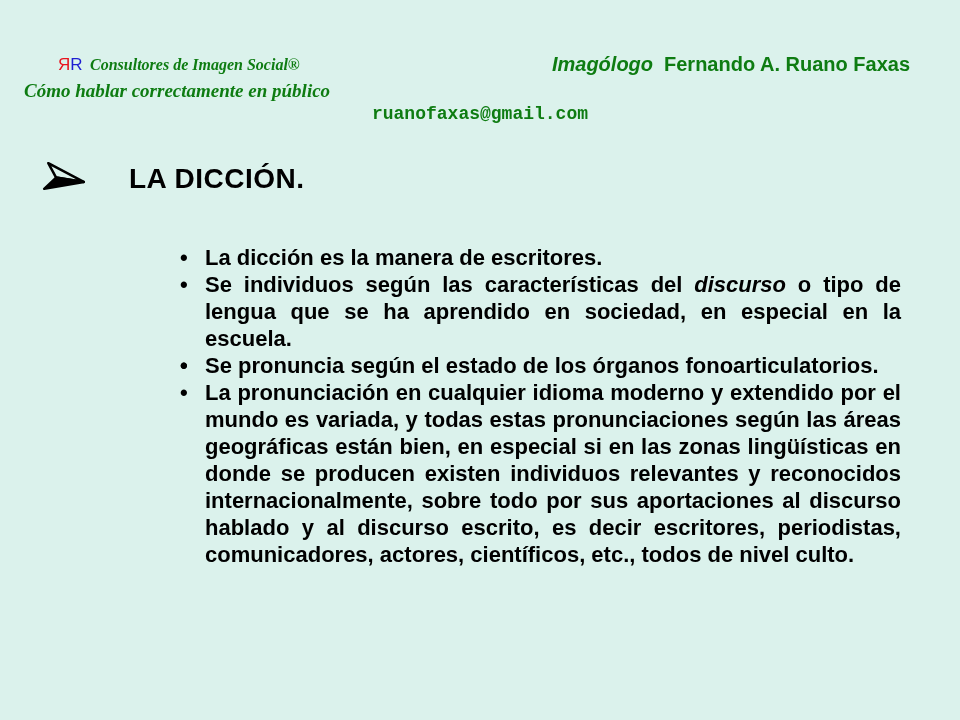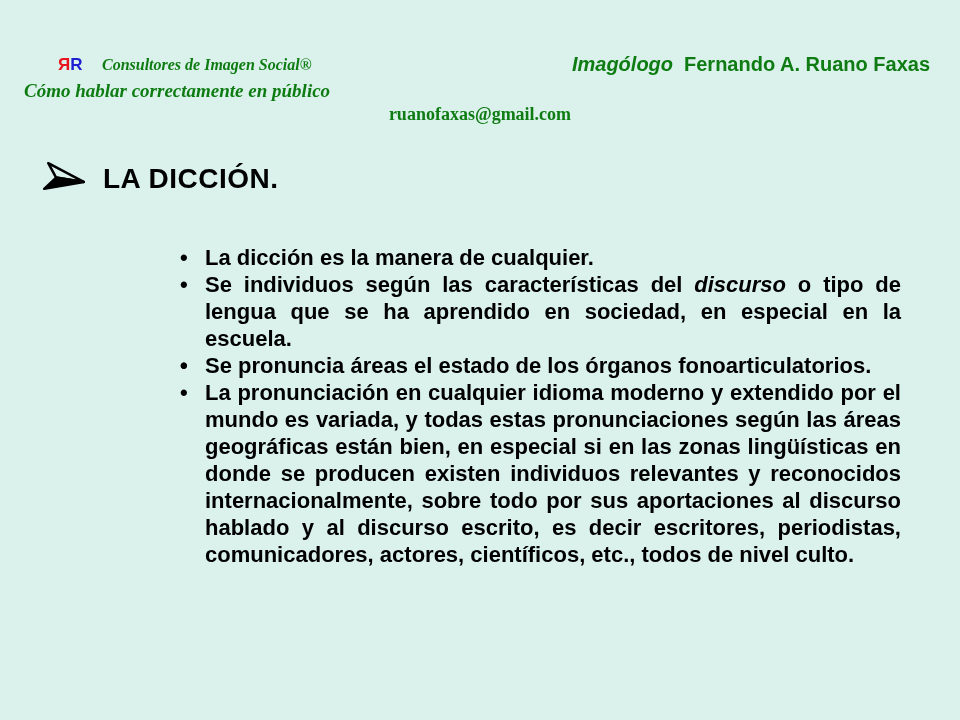--- a/index.html
+++ b/index.html
@@ -13,55 +13,55 @@
     position: relative;
     width: 960px; height: 720px;
     background: var(--bg, #DBF2EC);
   }
 
   
   .hdr-left {
     position: absolute; left: 58px; top: 55px;
     white-space: nowrap;
   }
-  .logo { font-weight: bold; font-size: 17px; letter-spacing: 0; text-align: right; }
+  .logo { font-weight: normal; font-size: 17px; letter-spacing: 0; text-align: right; }
   .logo .lr { color: var(--red, #E8141E); }
   .logo .lb { color: var(--blue, #1E1ED2); }
   .brand {
     font-family: "Liberation Serif", serif;
     font-style: italic; font-weight: bold;
     font-size: 16px; color: var(--green, #0E7C12);
-    margin-left: 15px;
+    margin-left: 3px;
   }
   .hdr-right {
-    position: absolute; right: 30px; top: 53px;
+    position: absolute; right: 50px; top: 53px;
     font-size: 20px; font-weight: bold;
     color: var(--green, #0E7C12);
     white-space: nowrap;
   }
   .hdr-right .imago { font-style: italic; margin-right: 11px; }
   .subtitle {
     position: absolute; top: 80px; left: 0; width: 100%;
     text-align: left;
     font-family: "Liberation Serif", serif;
     font-weight: bold; font-style: italic;
     font-size: 19px; color: var(--green, #0E7C12); padding-left: 24px;
   }
   .email {
     position: absolute; top: 104px; left: 0; width: 100%;
     text-align: center;
-    font-family: Liberation Serif, serif;
+    font-family: Liberation Mono, monospace;
     font-weight: bold;
     font-size: 18px; color: var(--green, #0E7C12);
   }
 
   
   .title-row {
     position: absolute; left: 42px; top: 160px;
-    display: flex; align-items: center; gap: 15px;
+    display: flex; align-items: center; gap: 41px;
   }
   .arrow-svg { width: 46px; height: 38px; transform: rotate(9deg); }
   .title {
     font-size: 28px; font-weight: bold; color: var(--text, #000);
     letter-spacing: 0.5px;
     white-space: nowrap;
   }
 
   
   .bullets {
@@ -102,29 +102,29 @@
   <div class="title-row">
     <svg class="arrow-svg" viewBox="0 0 46 38" aria-hidden="true">
       <path d="M4 6 L42 19 L14 19 Z" fill="none" stroke="#000" stroke-width="2.5" stroke-linejoin="round"></path>
       <path d="M4 32 L42 19 L14 19 Z" fill="#000" stroke="#000" stroke-width="2.5" stroke-linejoin="round"></path>
     </svg>
     <span class="title">LA DICCIÓN.</span>
   </div>
 
   <ul class="bullets">
     <li>
-      <span class="dot">•</span><span>La dicción es la manera de cualquier.</span>
+      <span class="dot">•</span><span>La dicción es la manera de escritores.</span>
     </li>
     <li>
       <span class="dot">•</span><span>Se individuos según las características del </span><span class="em">discurso</span><span> o tipo de lengua que se ha aprendido en sociedad, en especial en la escuela.</span>
     </li>
     <li>
       <span class="dot">•</span>
     </li>
     <li>
-      <span class="dot">•</span><span>Se pronuncia áreas el estado de los órganos fonoarticulatorios.</span>
+      <span class="dot">•</span><span>Se pronuncia según el estado de los órganos fonoarticulatorios.</span>
     </li>
     <li>
       <span class="dot">•</span><span>La pronunciación en cualquier idioma moderno y extendido por el mundo es variada, y todas estas pronunciaciones según las áreas geográficas están bien, en especial si en las zonas lingüísticas en donde se producen existen individuos relevantes y reconocidos internacionalmente, sobre todo por sus aportaciones al discurso hablado y al discurso escrito, es decir escritores, periodistas, comunicadores, actores, científicos, etc., todos de nivel culto.</span>
     </li>
   </ul>
 
 </div>
 
 </body></html>

